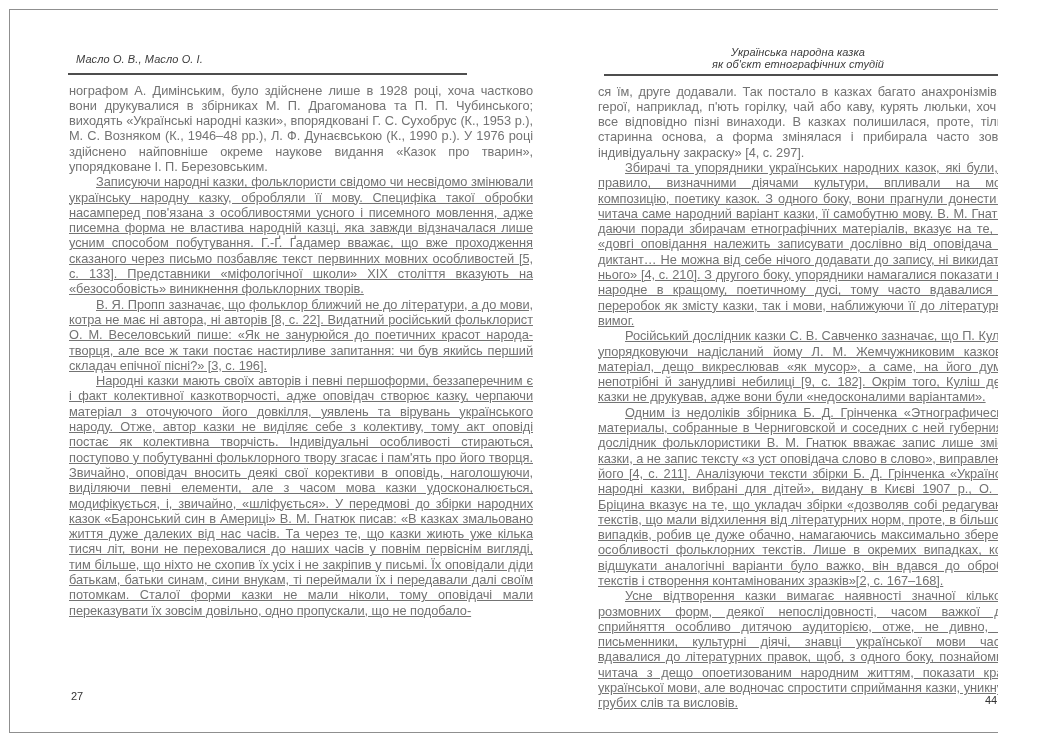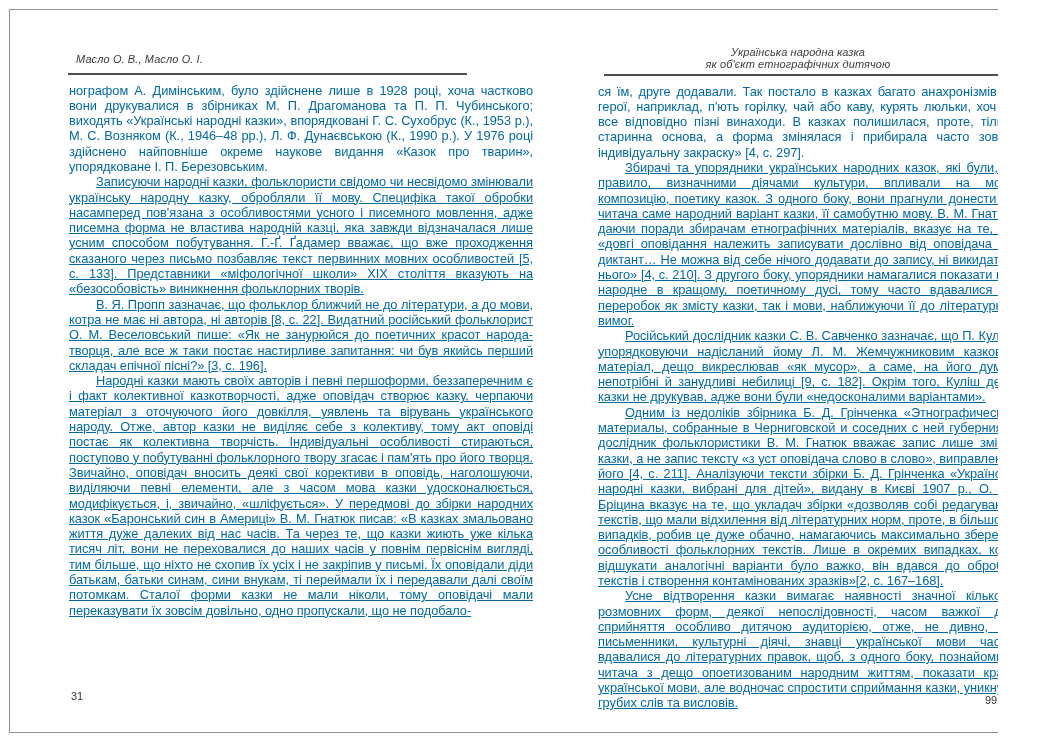--- a/index.html
+++ b/index.html
@@ -37,21 +37,21 @@
     background: #4e4e4e;
     margin-top: 7px;
   }
   .head-rule--left  { width: 399px; margin-left: -1px; }
   .head-rule--right { width: 408px; margin-left: 6px; margin-top: 4px; }
 
   .body-text {
     margin-top: 8px;
     font-size: 12.8px;
     line-height: 15.3px;
-    color: #0369a1;
+    color: #737373;
     text-align: justify;
     letter-spacing: -0.05px;
   }
   .body-text p { margin: 0; }
   .body-text p.indent { text-indent: 27px; text-decoration: underline; }
   .body-text p.cont   { text-indent: 0; }
 
   .page-num {
     position: absolute;
     font-size: 11px;
@@ -73,29 +73,29 @@
         <p class="cont">нографом А. Димінським, було здійснене лише в 1928 році, хоча частково вони друкувалися в збірниках М. П. Драгоманова та П. П. Чубинського; виходять «Українські народні казки», впорядковані Г. С. Сухобрус (К., 1953 р.), М. С. Возняком (К., 1946–48 рр.), Л. Ф. Дунаєвською (К., 1990 р.). У 1976 році здійснено найповніше окреме наукове видання «Казок про тварин», упорядковане І. П. Березовським.</p>
         <p class="indent">Записуючи народні казки, фольклористи свідомо чи несвідомо змінювали українську народну казку, обробляли її мову. Специфіка такої обробки насамперед пов'язана з особливостями усного і писемного мовлення, адже писемна форма не властива народній казці, яка завжди відзначалася лише усним способом побутування. Г.-Ґ. Ґадамер вважає, що вже проходження сказаного через письмо позбавляє текст первинних мовних особливостей [5, с. 133]. Представники «міфологічної школи» XIX століття вказують на «безособовість» виникнення фольклорних творів.</p>
         <p class="indent">В. Я. Пропп зазначає, що фольклор ближчий не до літератури, а до мови, котра не має ні автора, ні авторів [8, с. 22]. Видатний російський фольклорист О. М. Веселовський пише: «Як не занурюйся до поетичних красот народа-творця, але все ж таки постає настирливе запитання: чи був якийсь перший складач епічної пісні?» [3, с. 196].</p>
         <p class="indent">Народні казки мають своїх авторів і певні першоформи, беззаперечним є і факт колективної казкотворчості, адже оповідач створює казку, черпаючи матеріал з оточуючого його довкілля, уявлень та вірувань українського народу. Отже, автор казки не виділяє себе з колективу, тому акт оповіді постає як колективна творчість. Індивідуальні особливості стираються, поступово у побутуванні фольклорного твору згасає і пам'ять про його творця. Звичайно, оповідач вносить деякі свої корективи в оповідь, наголошуючи, виділяючи певні елементи, але з часом мова казки удосконалюється, модифікується, і, звичайно, «шліфується». У передмові до збірки народних казок «Баронський син в Америці» В. М. Гнатюк писав: «В казках змальовано життя дуже далеких від нас часів. Та через те, що казки жиють уже кілька тисяч літ, вони не переховалися до наших часів у повнім первіснім вигляді, тим більше, що ніхто не схопив їх усіх і не закріпив у письмі. Їх оповідали діди батькам, батьки синам, сини внукам, ті переймали їх і передавали далі своїм потомкам. Сталої форми казки не мали ніколи, тому оповідачі мали переказувати їх зовсім довільно, одно пропускали, що не подобало-</p>
       </div>
     </section>
 
     <section class="page page--right">
       <div class="running-head running-head--title">
         <div>Українська народна казка</div>
-        <div>як об'єкт етнографічних дитячою</div>
+        <div>як об'єкт етнографічних студій</div>
       </div>
       <div class="head-rule head-rule--right"></div>
       <div class="body-text">
         <p class="cont">ся їм, друге додавали. Так постало в казках багато анахронізмів. Їх герої, наприклад, п'ють горілку, чай або каву, курять люльки, хоч це все відповідно пізні винаходи. В казках полишилася, проте, тільки старинна основа, а форма змінялася і прибирала часто зовсім індивідуальну закраску» [4, с. 297].</p>
         <p class="indent">Збирачі та упорядники українських народних казок, які були, як правило, визначними діячами культури, впливали на мову, композицію, поетику казок. З одного боку, вони прагнули донести до читача саме народний варіант казки, її самобутню мову. В. М. Гнатюк, даючи поради збирачам етнографічних матеріалів, вказує на те, що «довгі оповідання належить записувати дослівно від оповідача під диктант… Не можна від себе нічого додавати до запису, ні викидати з нього» [4, с. 210]. З другого боку, упорядники намагалися показати все народне в кращому, поетичному дусі, тому часто вдавалися до переробок як змісту казки, так і мови, наближуючи її до літературних вимог.</p>
         <p class="indent">Російський дослідник казки С. В. Савченко зазначає, що П. Куліш, упорядковуючи надісланий йому Л. М. Жемчужниковим казковий матеріал, дещо викреслював «як мусор», а саме, на його думку, непотрібні й занудливі небилиці [9, с. 182]. Окрім того, Куліш деякі казки не друкував, адже вони були «недосконалими варіантами».</p>
         <p class="indent">Одним із недоліків збірника Б. Д. Грінченка «Этнографические материалы, собранные в Черниговской и соседних с ней губерниях» дослідник фольклористики В. М. Гнатюк вважає запис лише змісту казки, а не запис тексту «з уст оповідача слово в слово», виправлення його [4, с. 211]. Аналізуючи тексти збірки Б. Д. Грінченка «Українські народні казки, вибрані для дітей», видану в Києві 1907 р., О. Ю. Бріцина вказує на те, що укладач збірки «дозволяв собі редагування текстів, що мали відхилення від літературних норм, проте, в більшості випадків, робив це дуже обачно, намагаючись максимально зберегти особливості фольклорних текстів. Лише в окремих випадках, коли відшукати аналогічні варіанти було важко, він вдався до обробки текстів і створення контамінованих зразків»[2, с. 167–168].</p>
         <p class="indent">Усне відтворення казки вимагає наявності значної кількості розмовних форм, деякої непослідовності, часом важкої для сприйняття особливо дитячою аудиторією, отже, не дивно, що письменники, культурні діячі, знавці української мови часом вдавалися до літературних правок, щоб, з одного боку, познайомити читача з дещо опоетизованим народним життям, показати красу української мови, але водночас спростити сприймання казки, уникнути грубих слів та висловів.</p>
       </div>
     </section>
 
-    <div class="page-num page-num--left">31</div>
-    <div class="page-num page-num--right">99</div>
+    <div class="page-num page-num--left">27</div>
+    <div class="page-num page-num--right">44</div>
 
   </div>
 </div>
 
 </body></html>

